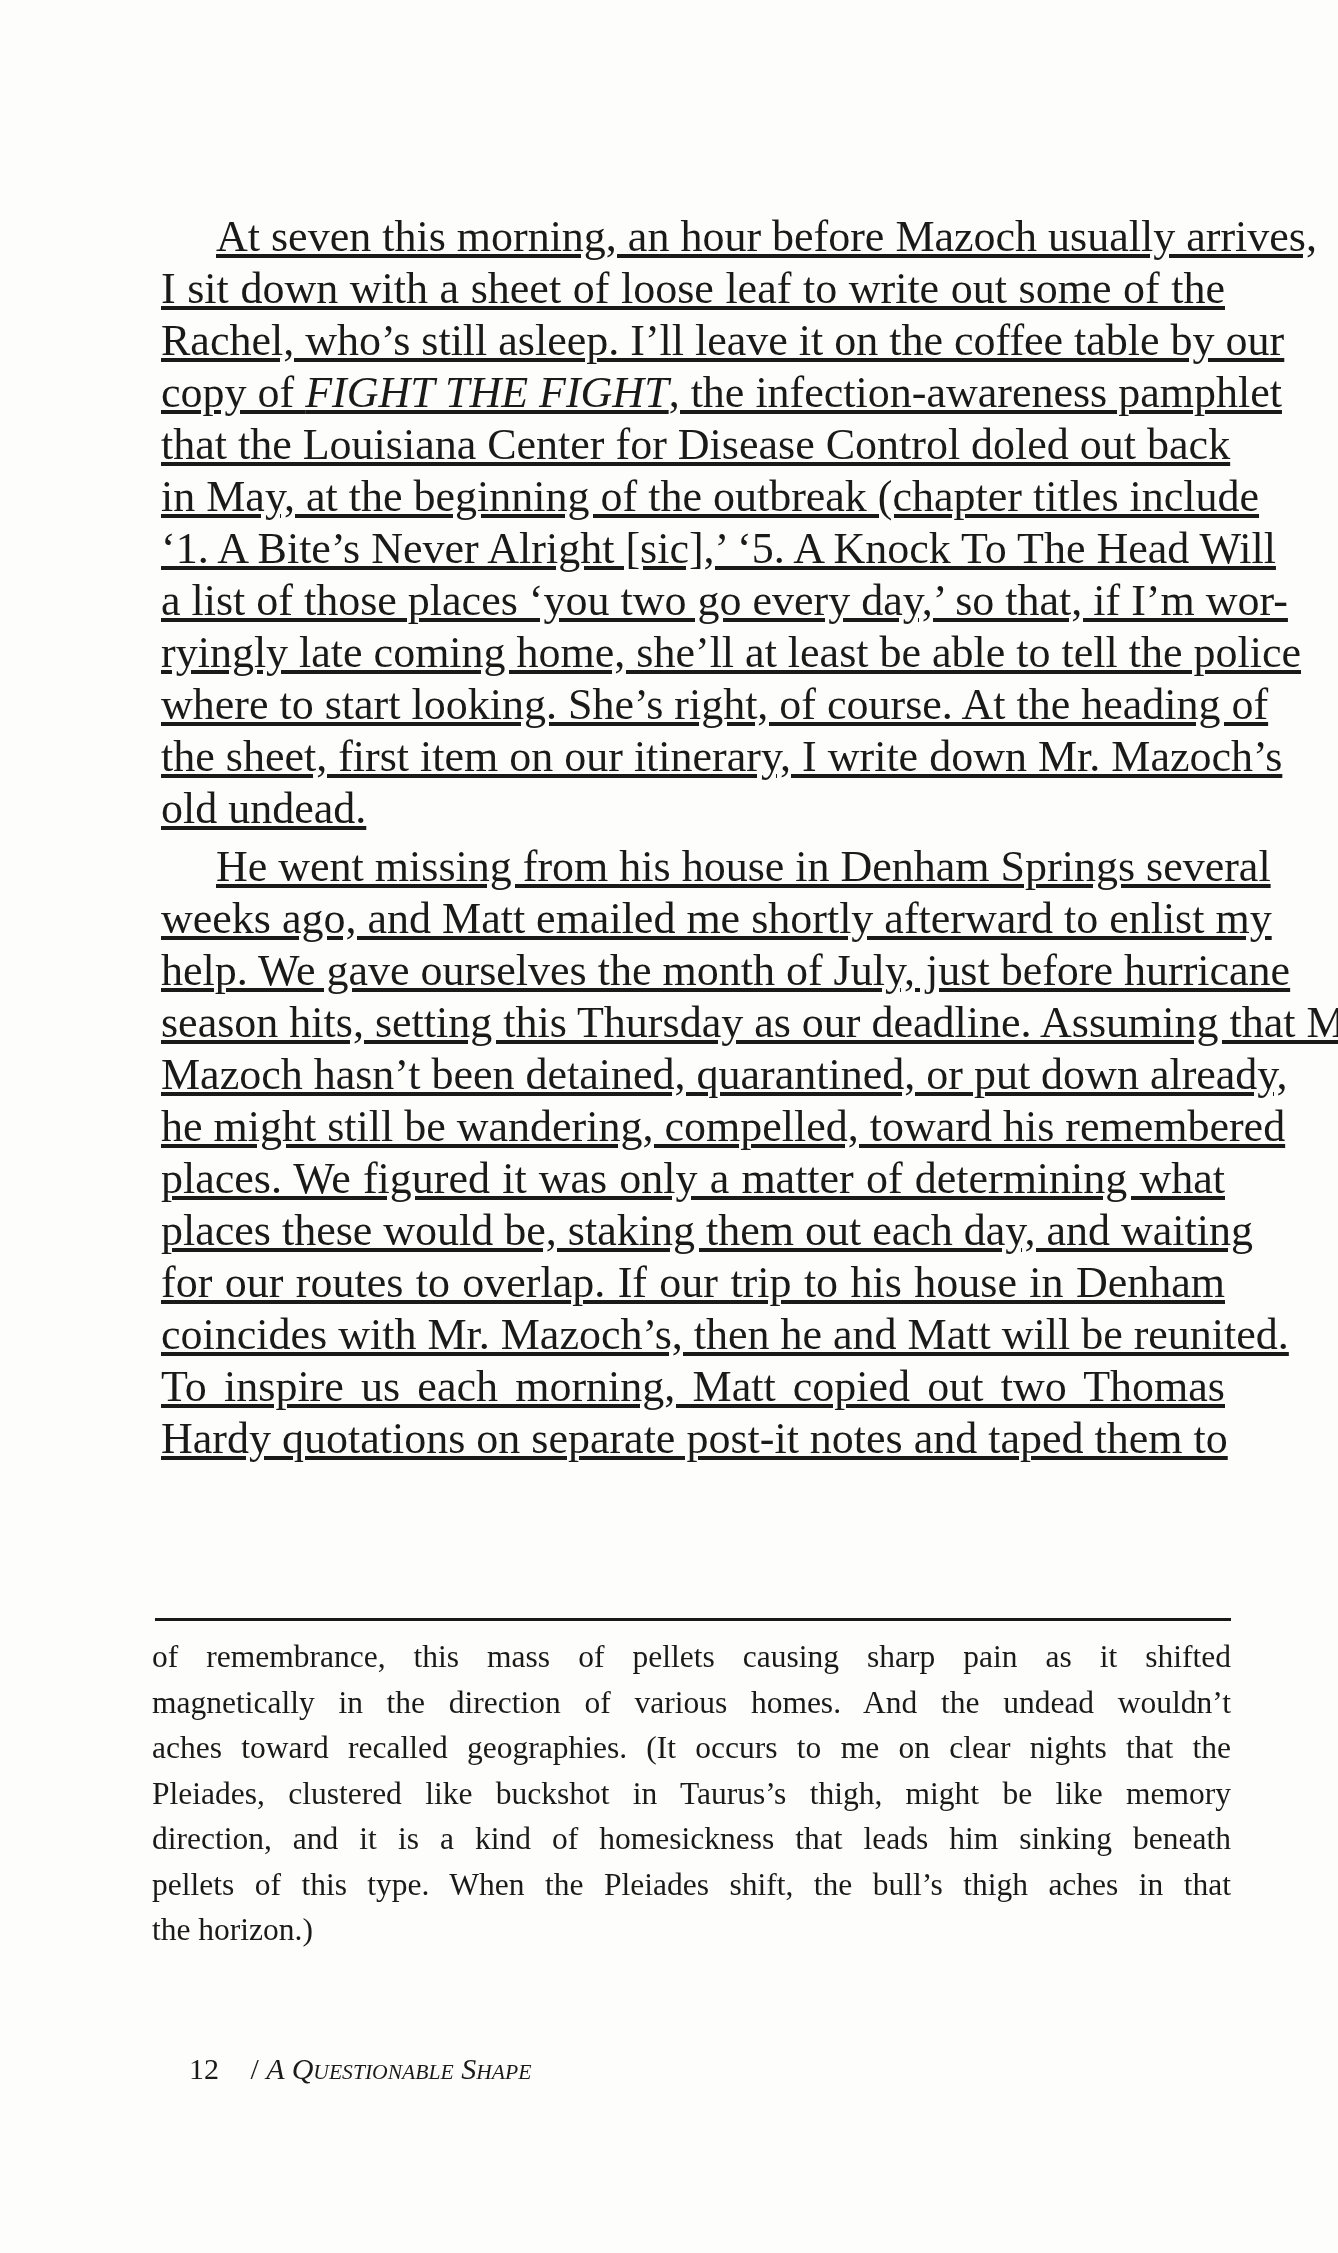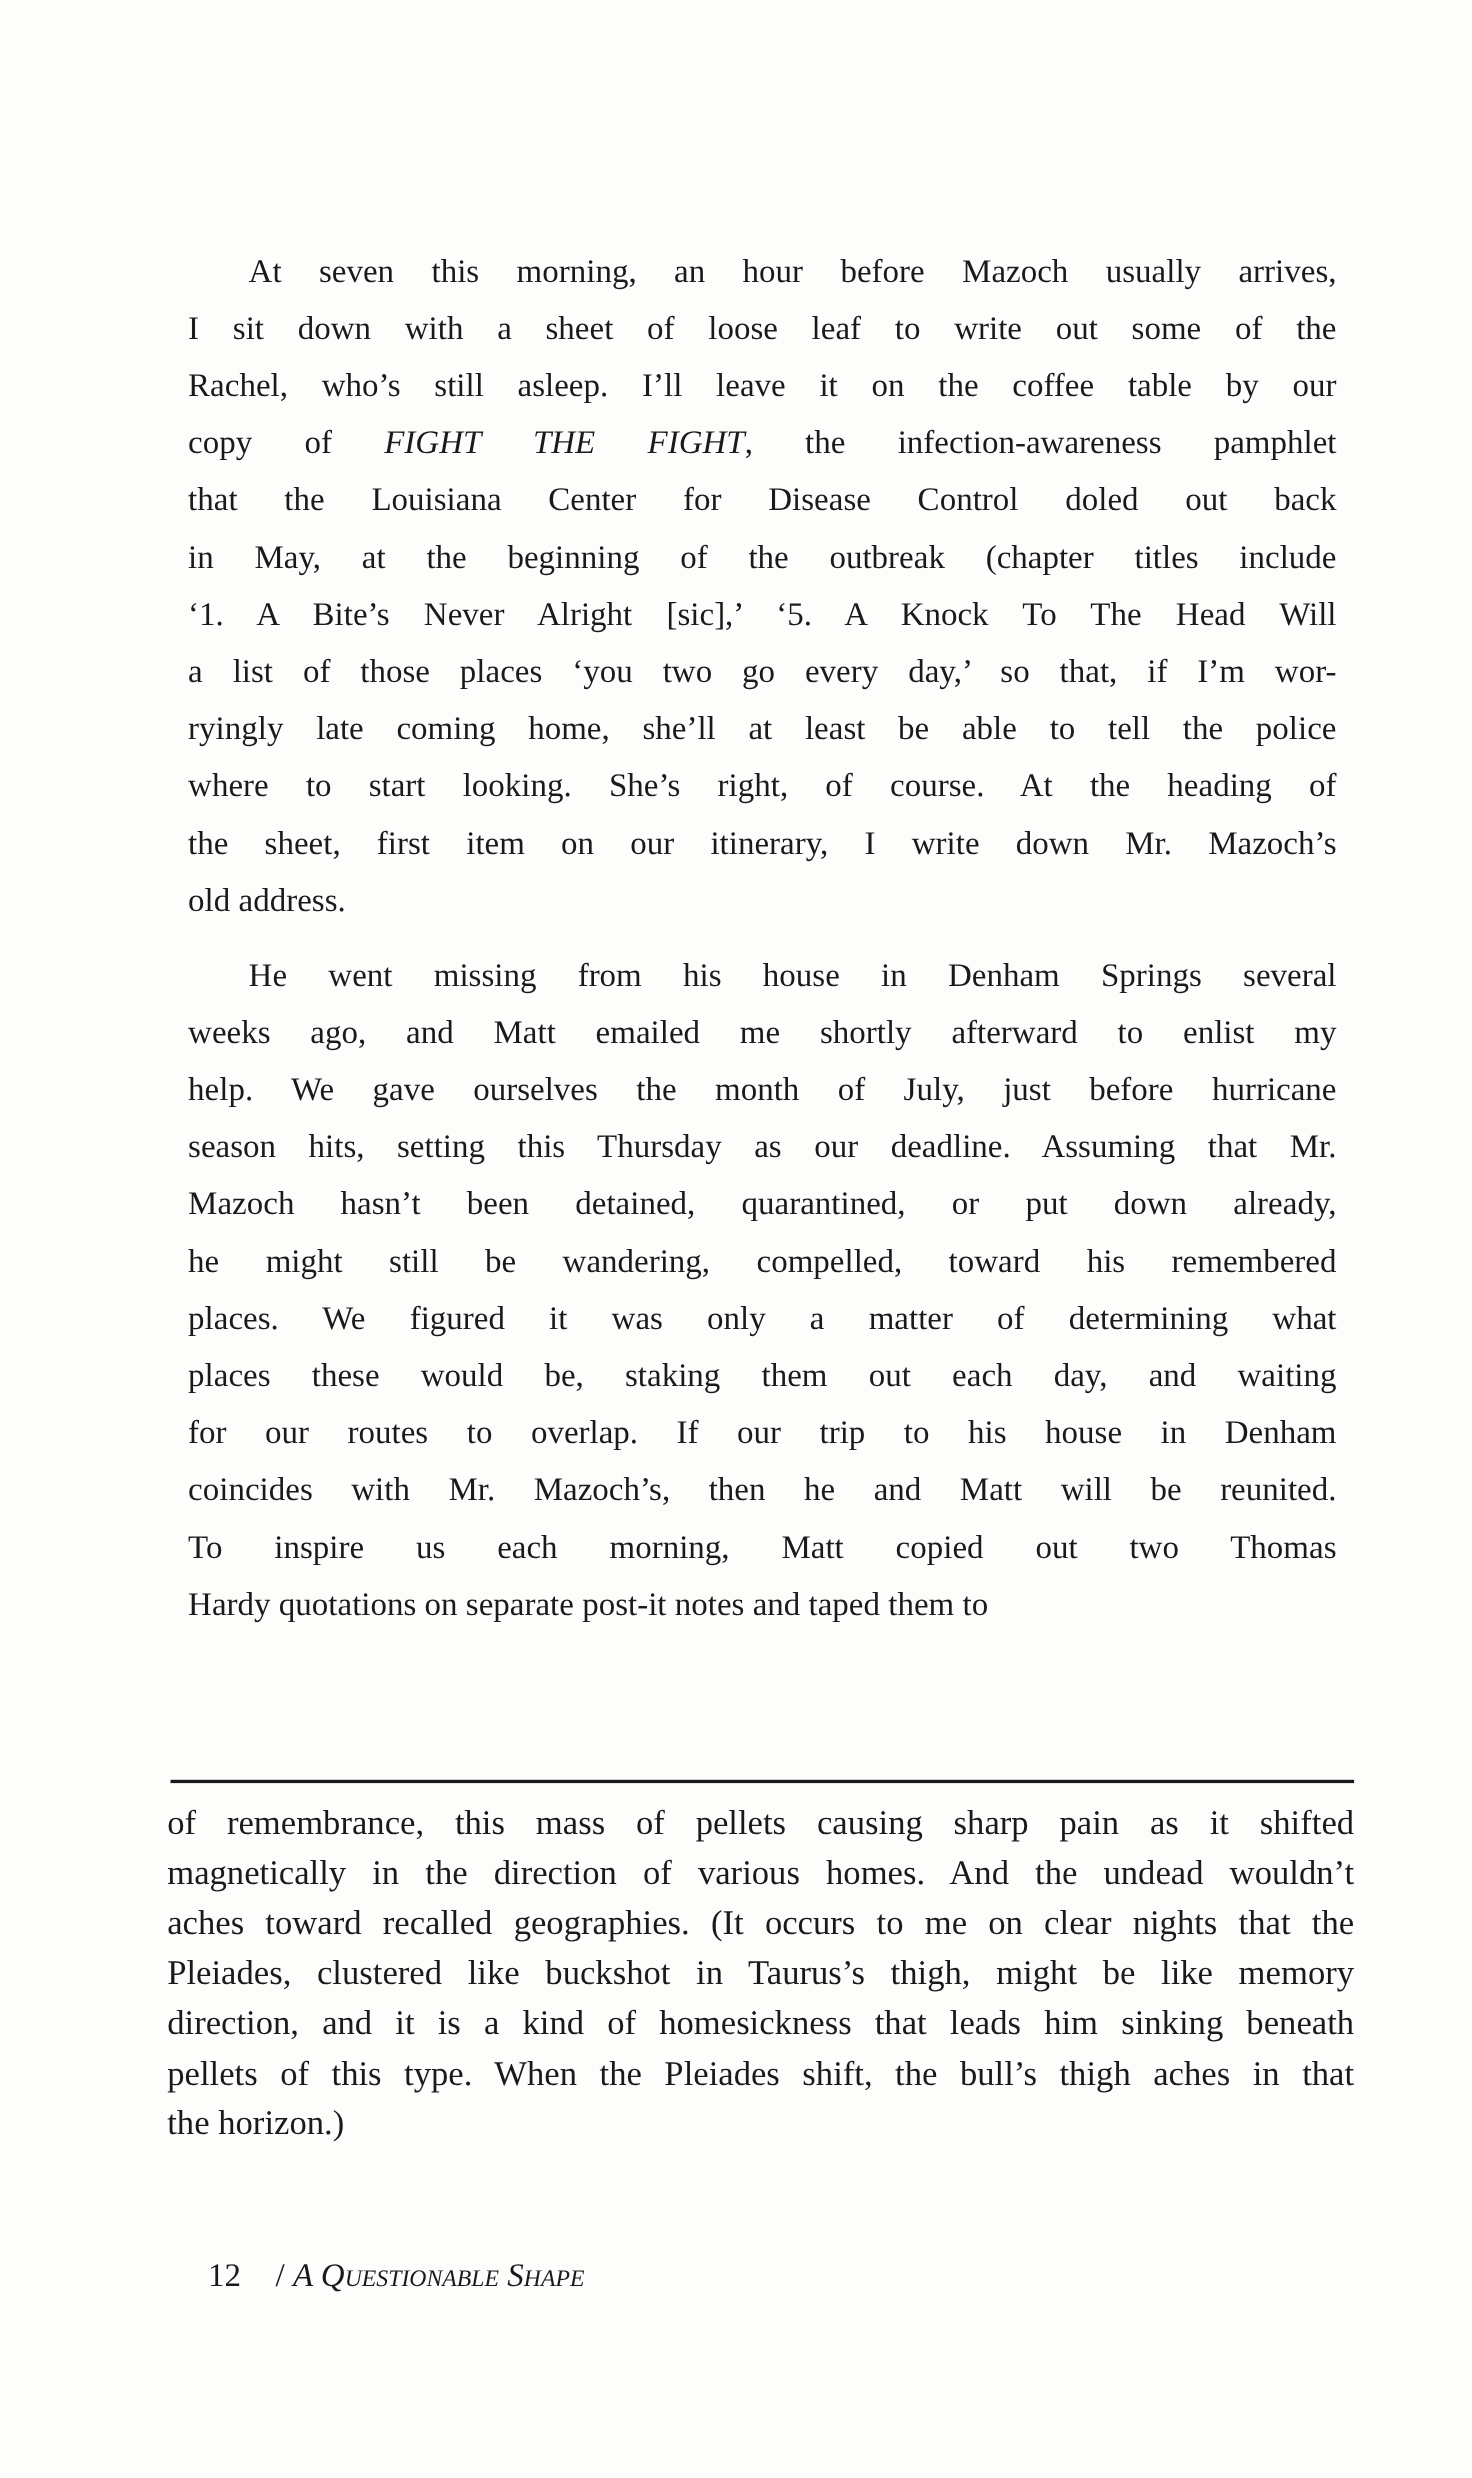--- a/index.html
+++ b/index.html
@@ -1,19 +1,19 @@
 <!DOCTYPE html>
 <html><head>
 <meta charset="utf-8">
 <style>
   html, body { margin:0; padding:0; }
   body { width:1338px; height:2253px; background:#fdfdfb; position:relative; overflow:hidden;
          font-family:"Liberation Serif","DejaVu Serif",serif; color:#1a1a1a; }
   .body-text { position:absolute; left:155px; top:205px; width:1076px; }
-  .para { margin:16px; font-size:30px; line-height:52px; text-align:justify; text-indent:55px; }
+  .para { margin:6px; font-size:44px; line-height:52px; text-align:justify; text-indent:55px;text-decoration:underline; }
   .line { display:block; text-align:justify; text-align-last:justify; white-space:nowrap; }
   .line.last { text-align-last:left; }
   .para .line:first-child { padding-left:55px; }
   .para { text-indent:0; }
   .rule { position:absolute; left:155px; top:1618px; width:1076px; height:3px; background:#1a1a1a; }
   .footnote { position:absolute; left:152px; top:1634px; width:1079px; }
   .footnote .line { font-size:31.5px; line-height:45.5px; }
   .folio { position:absolute; left:155px; top:2052px; font-size:30px; white-space:nowrap;margin-left:34px; }
   .folio .num { margin-right:24px; }
   .folio .title { font-style:italic; }
@@ -29,21 +29,21 @@
       <span class="line">I sit down with a sheet of loose leaf to write out some of the</span>
       <span class="line">Rachel, who’s still asleep. I’ll leave it on the coffee table by our</span>
       <span class="line">copy of <i>FIGHT THE FIGHT</i>, the infection-awareness pamphlet</span>
       <span class="line">that the Louisiana Center for Disease Control doled out back</span>
       <span class="line">in May, at the beginning of the outbreak (chapter titles include</span>
       <span class="line">‘1. A Bite’s Never Alright [sic],’ ‘5. A Knock To The Head Will</span>
       <span class="line">a list of those places ‘you two go every day,’ so that, if I’m wor-</span>
       <span class="line">ryingly late coming home, she’ll at least be able to tell the police</span>
       <span class="line">where to start looking. She’s right, of course. At the heading of</span>
       <span class="line">the sheet, first item on our itinerary, I write down Mr. Mazoch’s</span>
-      <span class="line last">old address.</span>
+      <span class="line last">old undead.</span>
     </p>
   <p class="para" id="para-1">
       <span class="line">He went missing from his house in Denham Springs several</span>
       <span class="line">weeks ago, and Matt emailed me shortly afterward to enlist my</span>
       <span class="line">help. We gave ourselves the month of July, just before hurricane</span>
       <span class="line">season hits, setting this Thursday as our deadline. Assuming that Mr.</span>
       <span class="line">Mazoch hasn’t been detained, quarantined, or put down already,</span>
       <span class="line">he might still be wandering, compelled, toward his remembered</span>
       <span class="line">places. We figured it was only a matter of determining what</span>
       <span class="line">places these would be, staking them out each day, and waiting</span>

